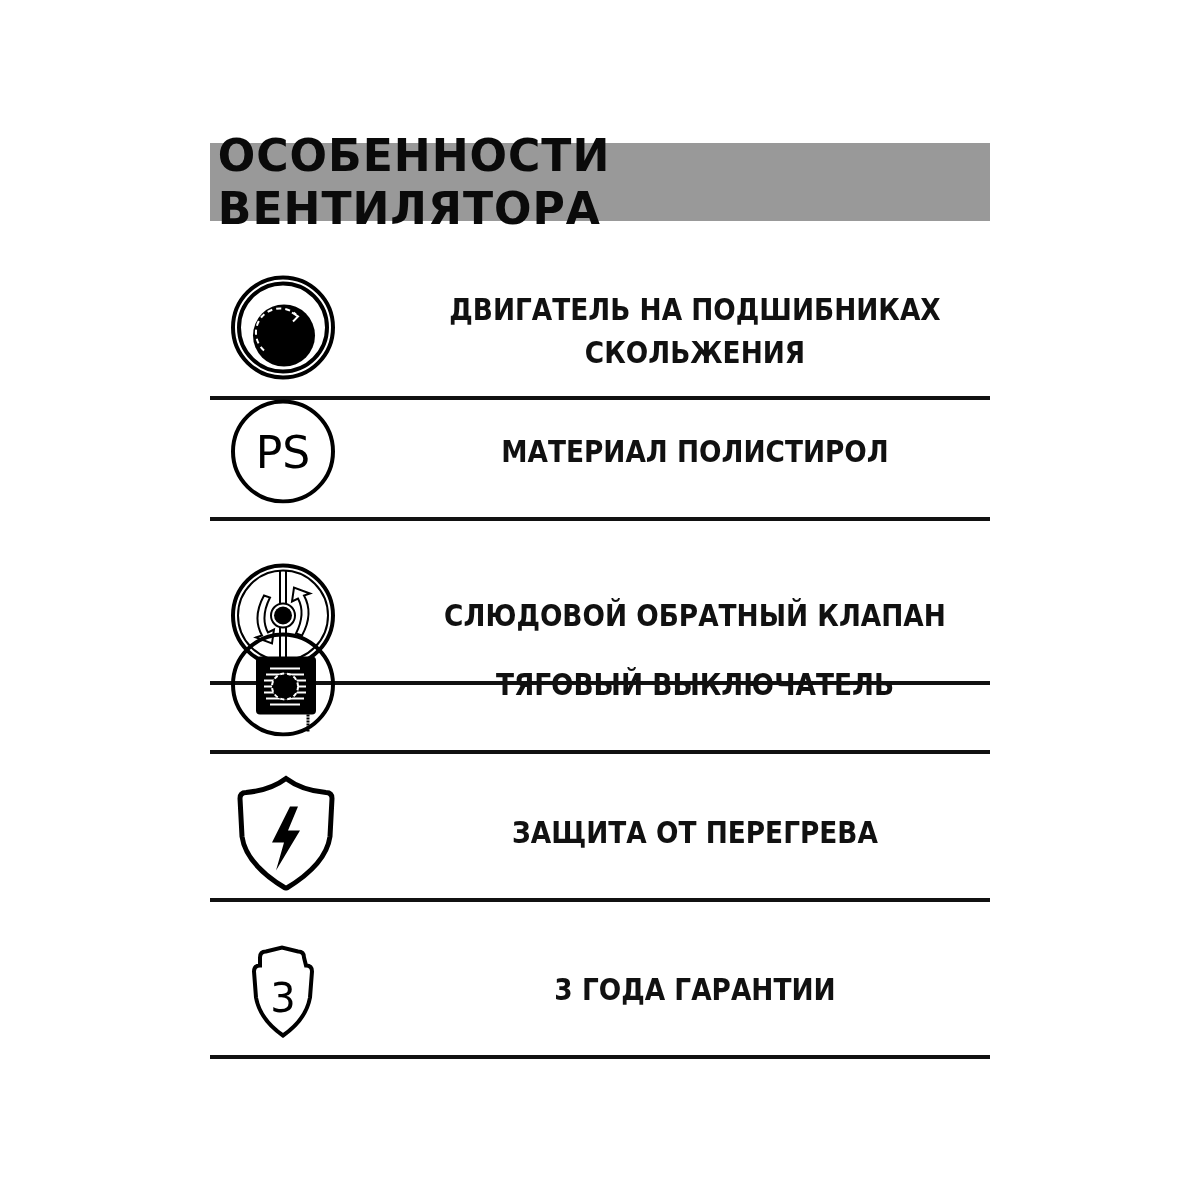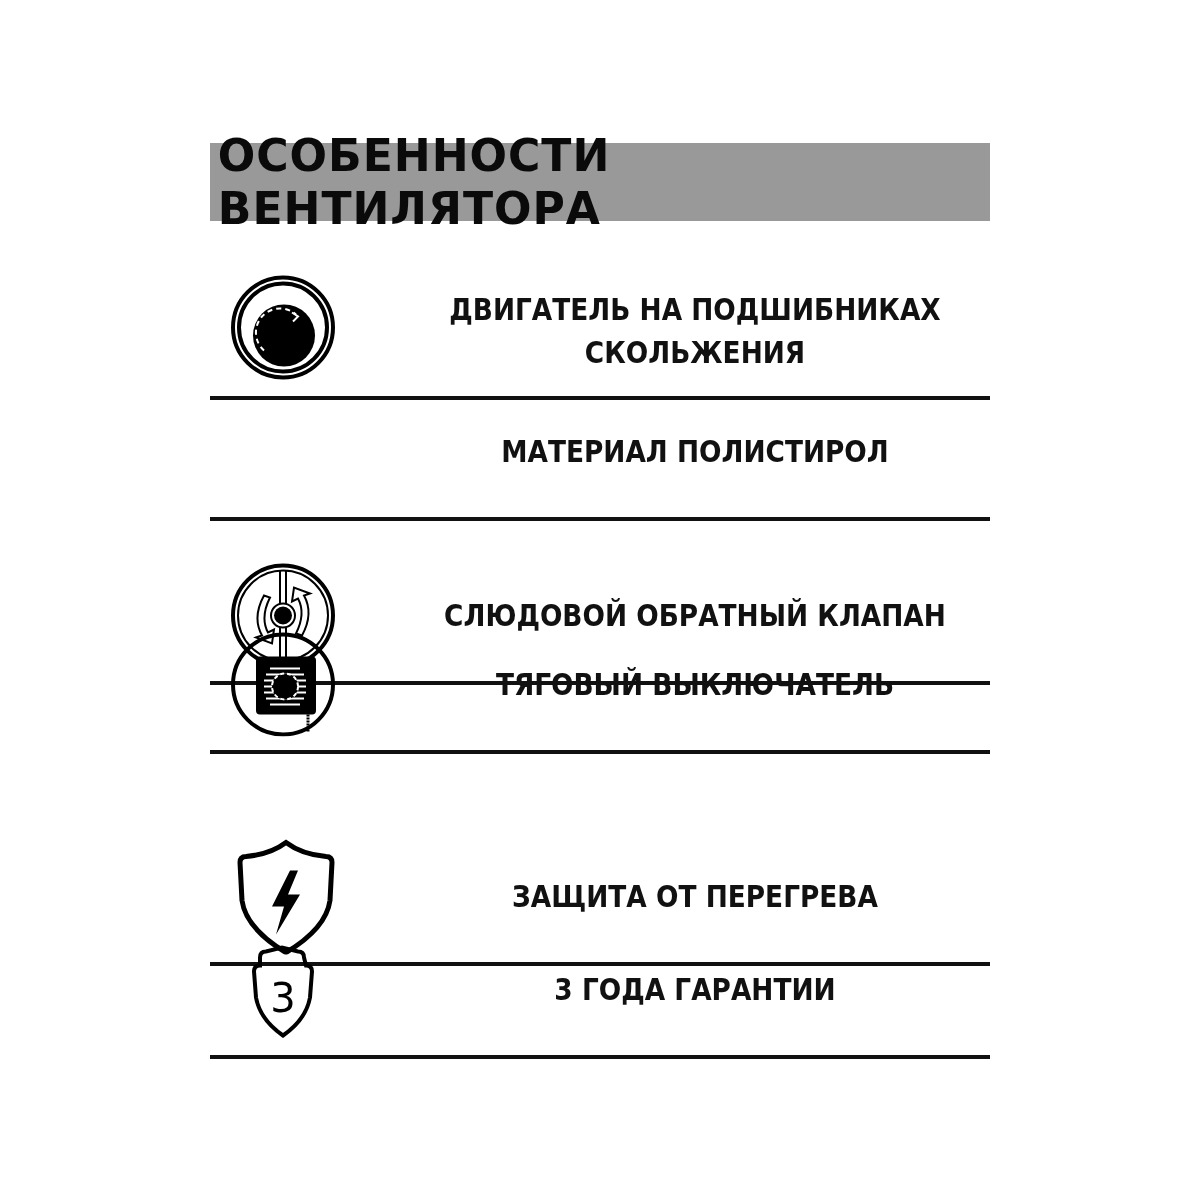--- a/index.html
+++ b/index.html
@@ -38,20 +38,26 @@
   <div class="label">
     <div>
       <div>ДВИГАТЕЛЬ НА ПОДШИБНИКАХ</div>
       <div>СКОЛЬЖЕНИЯ</div>
     </div>
   </div>
   <div class="divider"></div>
 </div>
 
 <div class="row" style="top:387px;">
+  <div class="icon">
+    <svg width="110" height="110" viewBox="0 0 110 110">
+      <circle cx="55" cy="58" r="50" fill="none" stroke="#000" stroke-width="4"></circle>
+      <text x="55" y="74" text-anchor="middle" font-size="44" font-family="DejaVu Sans, sans-serif" fill="#000">PS</text>
+    </svg>
+  </div>
   <div class="label">МАТЕРИАЛ ПОЛИСТИРОЛ</div>
   <div class="divider"></div>
 </div>
 
 <div class="row" style="top:551px;">
   <div class="icon">
     <svg width="110" height="110" viewBox="0 0 110 110">
       <circle cx="55" cy="58" r="50" fill="none" stroke="#000" stroke-width="4"></circle>
       <circle cx="55" cy="58" r="45" fill="none" stroke="#000" stroke-width="2"></circle>
       <line x1="52" y1="13" x2="52" y2="103" stroke="#000" stroke-width="2"></line>
@@ -81,21 +87,21 @@
         <line x1="42" y1="78" x2="72" y2="78"></line>
       </g>
       <circle cx="57" cy="60" r="13" fill="#000" stroke="#fff" stroke-width="2" stroke-dasharray="4 3"></circle>
       <line x1="80" y1="88" x2="80" y2="106" stroke="#000" stroke-width="3" stroke-dasharray="2 1"></line>
     </svg>
   </div>
   <div class="label">ТЯГОВЫЙ ВЫКЛЮЧАТЕЛЬ</div>
   <div class="divider"></div>
 </div>
 
-<div class="row" style="top:832px;">
+<div class="row" style="top:768px;">
   <div class="icon">
     <svg width="110" height="120" viewBox="0 0 110 120" style="margin-top:-4px">
       <path d="M12 28 Q12 22 18 22 Q42 20 58 8 Q74 20 98 22 Q104 22 104 28 L102 66 Q98 94 58 118 Q18 94 14 66 Z" fill="none" stroke="#000" stroke-width="5"></path>
       <path d="M62 36 L44 72 L56 72 L48 100 L72 60 L60 60 L70 36 Z" fill="#000"></path>
     </svg>
   </div>
   <div class="label">ЗАЩИТА ОТ ПЕРЕГРЕВА</div>
   <div class="divider"></div>
 </div>
 

